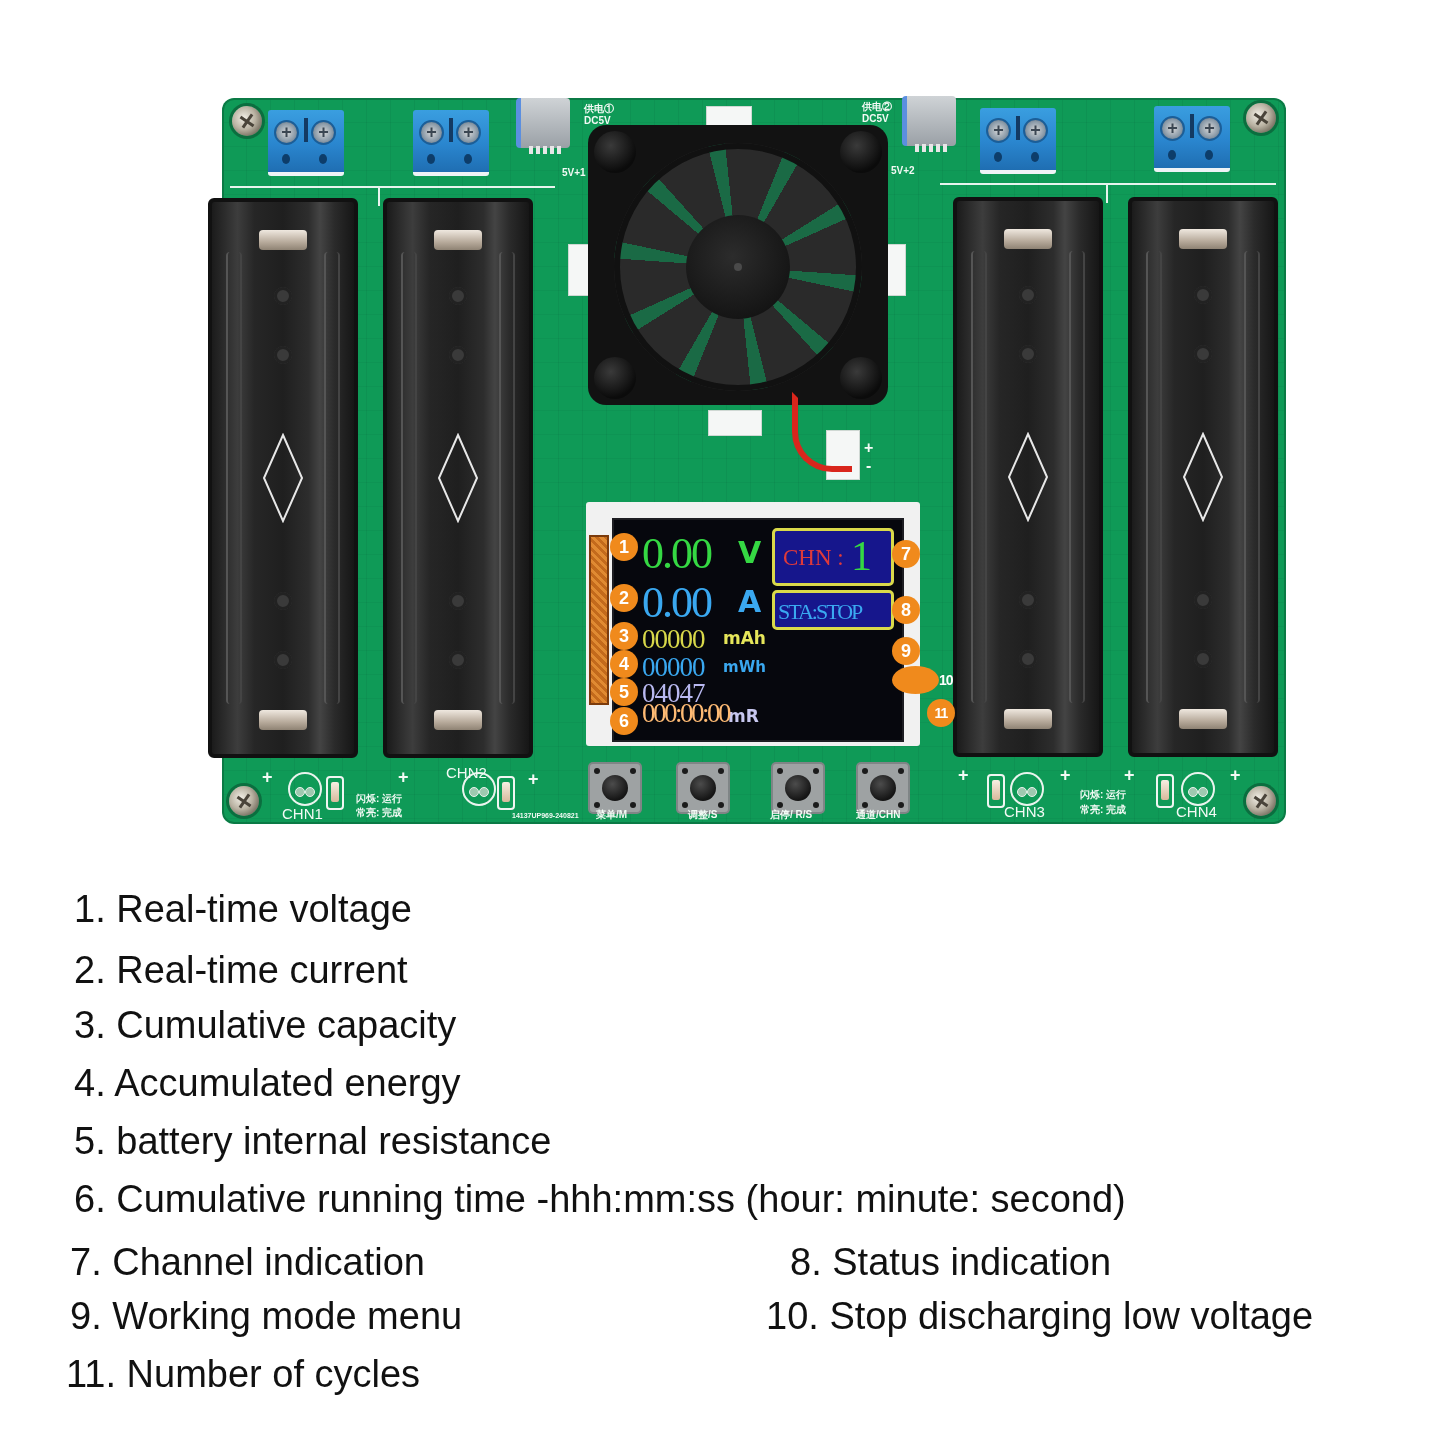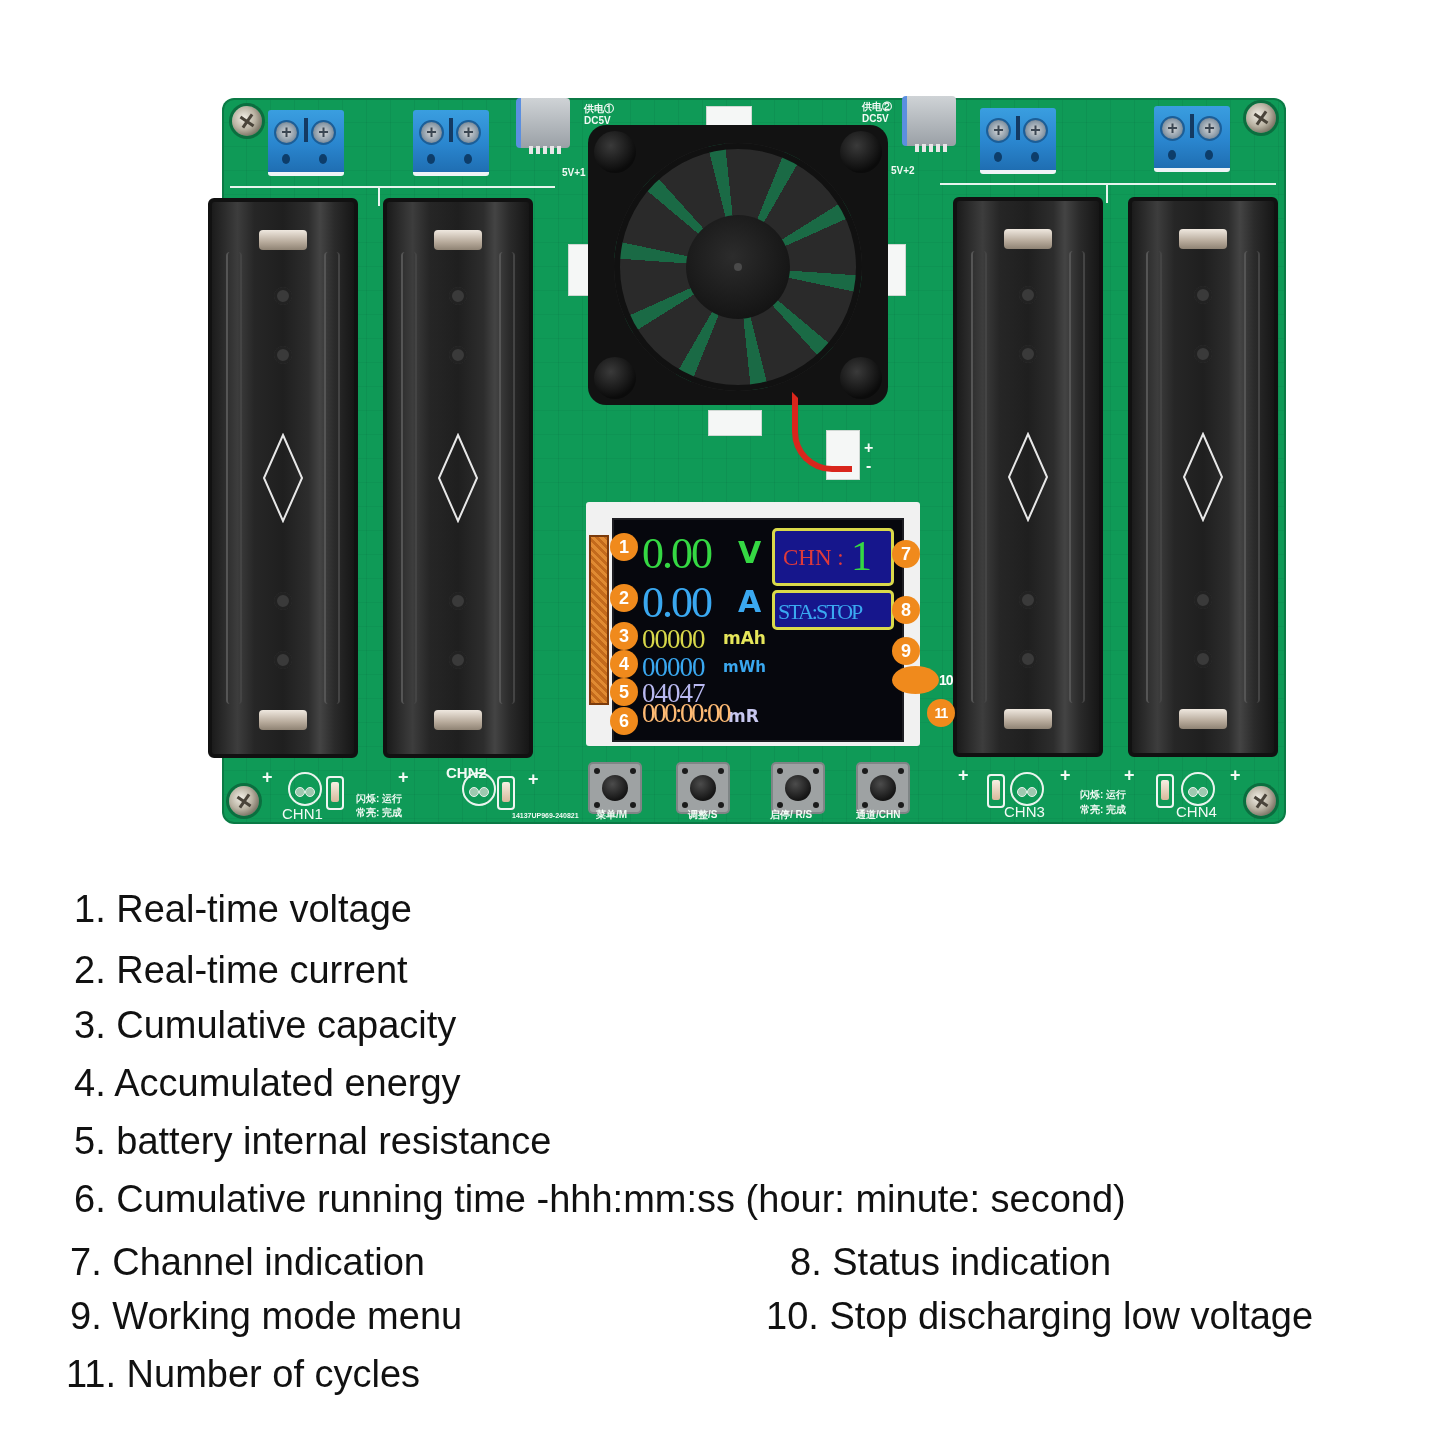--- a/index.html
+++ b/index.html
@@ -372,21 +372,21 @@
 <div class="silk-text" style="left:1230px;top:766px;font-size:18px;">+</div>
 
 <div class="led-circle" style="left:288px;top:772px;"></div>
 <div class="led-pad" style="left:326px;top:776px;"></div>
 <div class="silk-text" style="left:282px;top:806px;font-size:15px;font-weight:normal;">CHN1</div>
 <div class="silk-text" style="left:356px;top:794px;font-size:10px;">闪烁: 运行</div>
 <div class="silk-text" style="left:356px;top:808px;font-size:10px;">常亮: 完成</div>
 
 <div class="led-circle" style="left:462px;top:772px;"></div>
 <div class="led-pad" style="left:497px;top:776px;"></div>
-<div class="silk-text" style="left:446px;top:765px;font-size:15px;font-weight:bold;">CHN2</div>
+<div class="silk-text" style="left:446px;top:765px;font-size:15px;font-weight:normal;">CHN2</div>
 <div class="silk-text" style="left:512px;top:812px;font-size:7px;">14137UP969-240821</div>
 
 <div class="led-pad" style="left:987px;top:774px;"></div>
 <div class="led-circle" style="left:1010px;top:772px;"></div>
 <div class="silk-text" style="left:1004px;top:804px;font-size:15px;font-weight:normal;">CHN3</div>
 <div class="silk-text" style="left:1080px;top:790px;font-size:10px;">闪烁: 运行</div>
 <div class="silk-text" style="left:1080px;top:805px;font-size:10px;">常亮: 完成</div>
 
 <div class="led-pad" style="left:1156px;top:774px;"></div>
 <div class="led-circle" style="left:1181px;top:772px;"></div>

